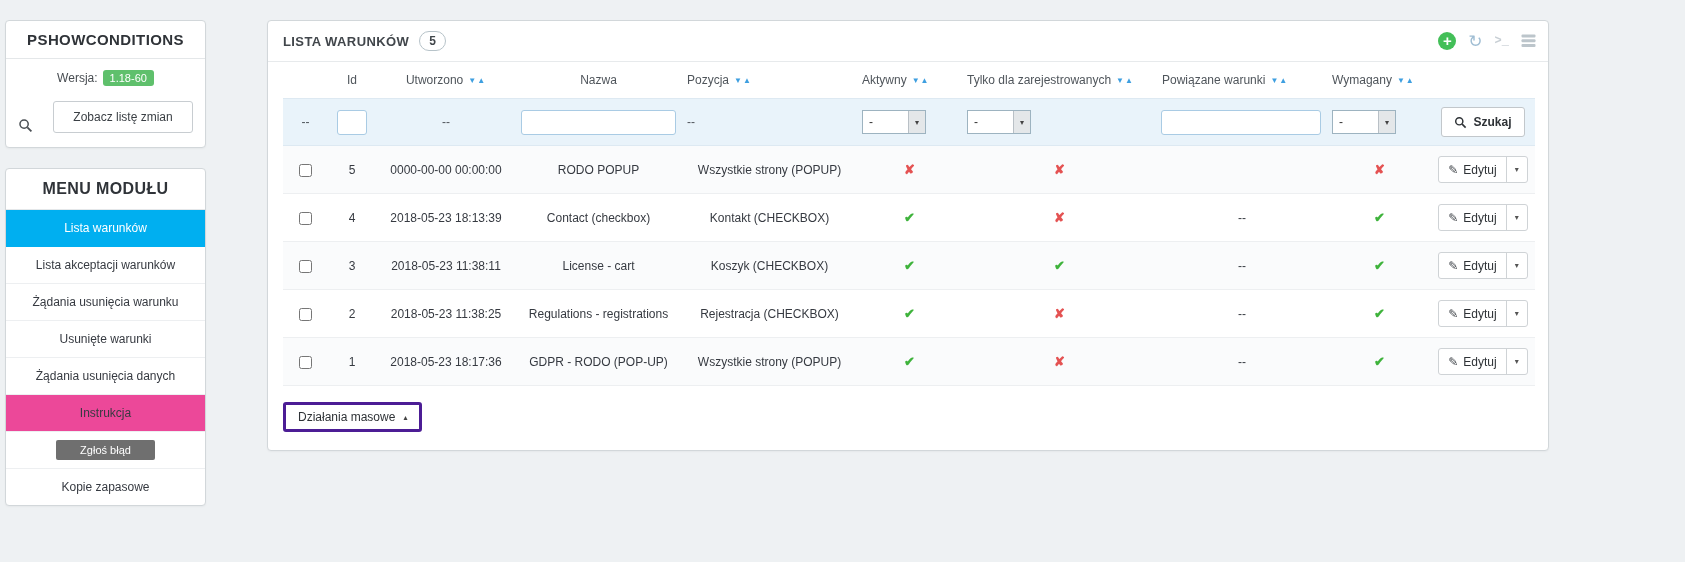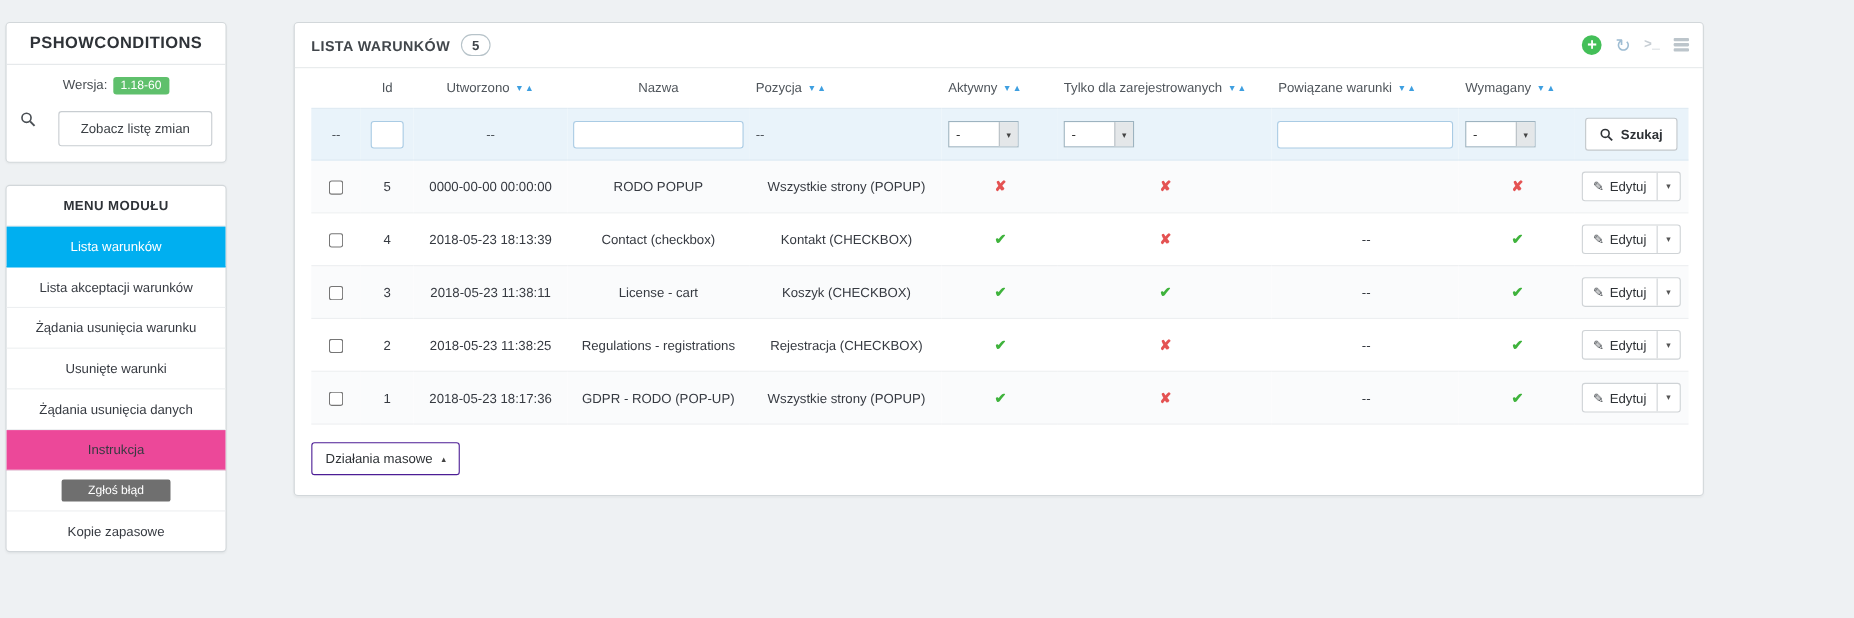--- a/index.html
+++ b/index.html
@@ -21,29 +21,29 @@
   }
 
   
   .sidebar { position:absolute; left:5px; top:20px; width:201px; display:flex; flex-direction:column; gap:20px; }
 
   .panel-title {
     margin:0; padding:10px 8px; text-align:center;
     font-size:15px; font-weight:bold; color:#2f3338;
     border-bottom:1px solid #e4e7e9; letter-spacing:.4px;
   }
-  .panel-title.small { font-size:12px; padding:11px 18px; }
+  .panel-title.small { font-size:16px; padding:11px 18px; }
 
   .version-row { text-align:center; padding:11px 10px 4px; color:#474c51; }
   .version-badge {
     display:inline-block; background:#5fc06c; color:#fff;
     border-radius:3px; padding:2px 7px; font-size:11px; margin-left:5px;
   }
 
-  .changelog-row { display:flex; align-items:flex-start; gap:20px; padding:11px 12px 14px 12px; }
+  .changelog-row { display:flex; align-items:flex-end; gap:20px; padding:11px 12px 14px 12px; }
   .changelog-btn {
     flex:1; background:#fff; border:1px solid #c8cdd1; border-radius:3px;
     padding:8px 6px; font-size:12px; color:#3a3f44; cursor:pointer; text-align:center;
     font-family:"Liberation Sans", sans-serif;
   }
 
   .menu-list { list-style:none; margin:0; padding:0; }
   .menu-item {
     padding:11px 8px; text-align:center; border-bottom:1px solid #edeff1;
     font-size:12px; color:#363a41; cursor:pointer;
@@ -130,21 +130,21 @@
   .edit-btn {
     display:inline-flex; border:1px solid #cfd3d6; border-radius:3px; background:#fff;
     height:27px; align-items:stretch; cursor:pointer; overflow:hidden;
   }
   .edit-main { display:flex; align-items:center; gap:5px; padding:0 9px; color:#2e3236; }
   .pencil-icon { font-size:12px; color:#3a3f44; }
   .edit-caret { display:flex; align-items:center; padding:0 8px; border-left:1px solid #cfd3d6; color:#555; font-size:8px; }
 
   .bulk-btn {
     margin:16px 0 0 15px; display:inline-flex; align-items:center; gap:8px;
-    border:1px solid #4c1d95; background:#fff; border-radius:3px; height:30px; padding:11px 12px;
+    border:3px solid #4c1d95; background:#fff; border-radius:3px; height:30px; padding:11px 12px;
     color:#2e3236; cursor:pointer; font-family:"Liberation Sans", sans-serif; font-size:12px;
   }
   .caret-up { font-size:8px; color:#444; }
 </style>
 </head>
 <body>
 
 <div class="page">
 
   <aside class="sidebar">

